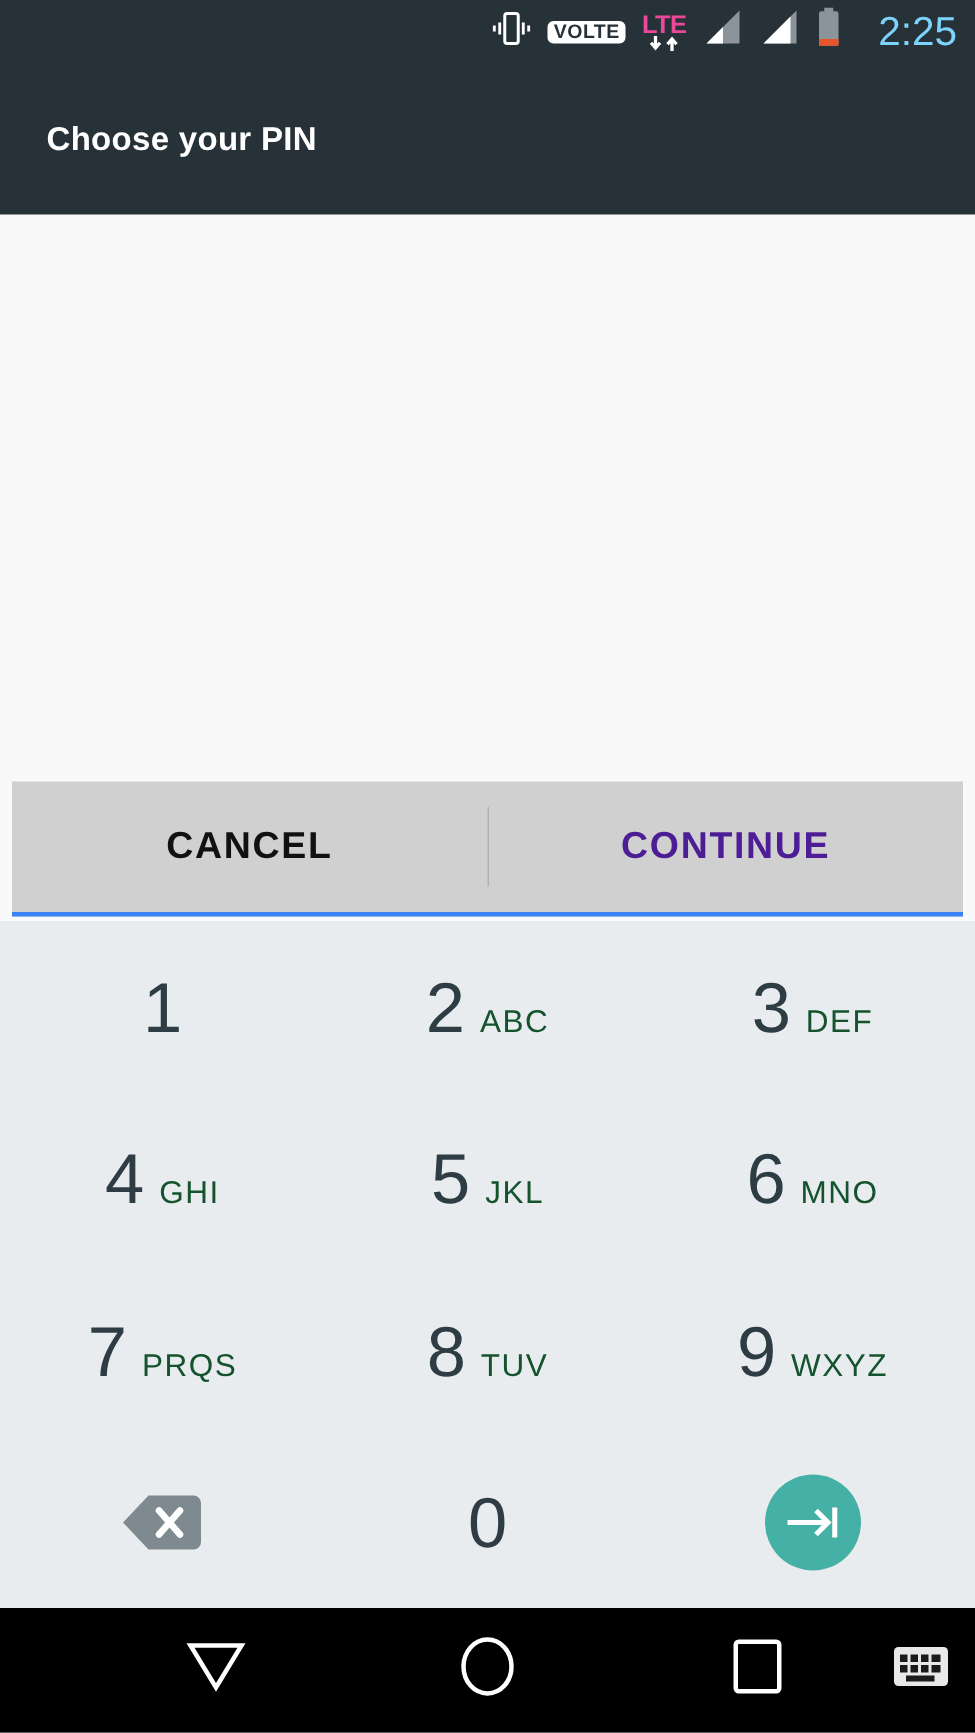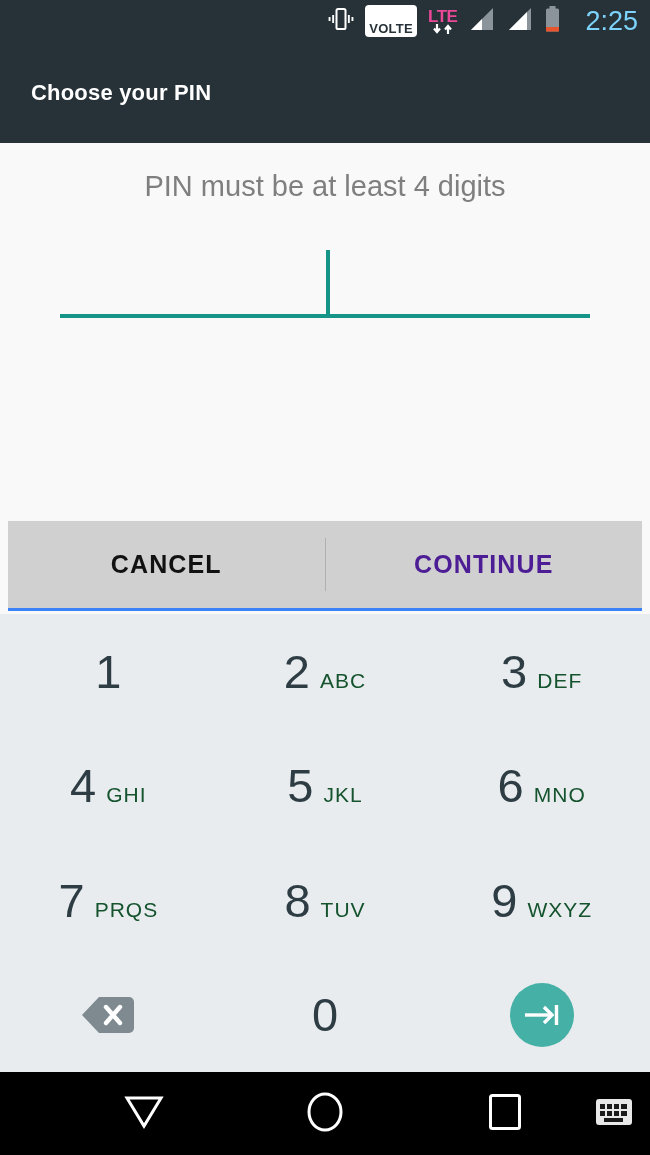--- a/index.html
+++ b/index.html
@@ -44,21 +44,21 @@
     margin-left: 13px;
     line-height: 1;
     font-weight: 400;
   }
   .volte-badge {
     background: #ffffff;
     color: #263238;
     font-size: 13px;
     font-weight: bold;
     border-radius: 4px;
-    padding: 17px 4px 2px 4px;
+    padding: 0 4px 2px 4px;
     line-height: 1;
     letter-spacing: 0.3px;
   }
   .lte-wrap {
     display: flex;
     flex-direction: column;
     align-items: center;
     line-height: 1;
   }
   .lte-text {
@@ -286,27 +286,20 @@
       </span>
 
       <span class="status-time">2:25</span>
     </div>
   </div>
 
   <div class="title-bar">
     <span class="title-text">Choose your PIN</span>
   </div>
 
-  <div class="content">
-    <div class="hint-text">PIN must be at least 4 digits</div>
-    <div class="pin-field">
-      <div class="pin-caret"></div>
-      <div class="pin-underline"></div>
-    </div>
-  </div>
 
   <div class="action-bar">
     <div class="action-btn cancel">CANCEL</div>
     <div class="action-divider"></div>
     <div class="action-btn continue">CONTINUE</div>
   </div>
 
   <div class="keypad">
 
     <div class="key no-letters">

